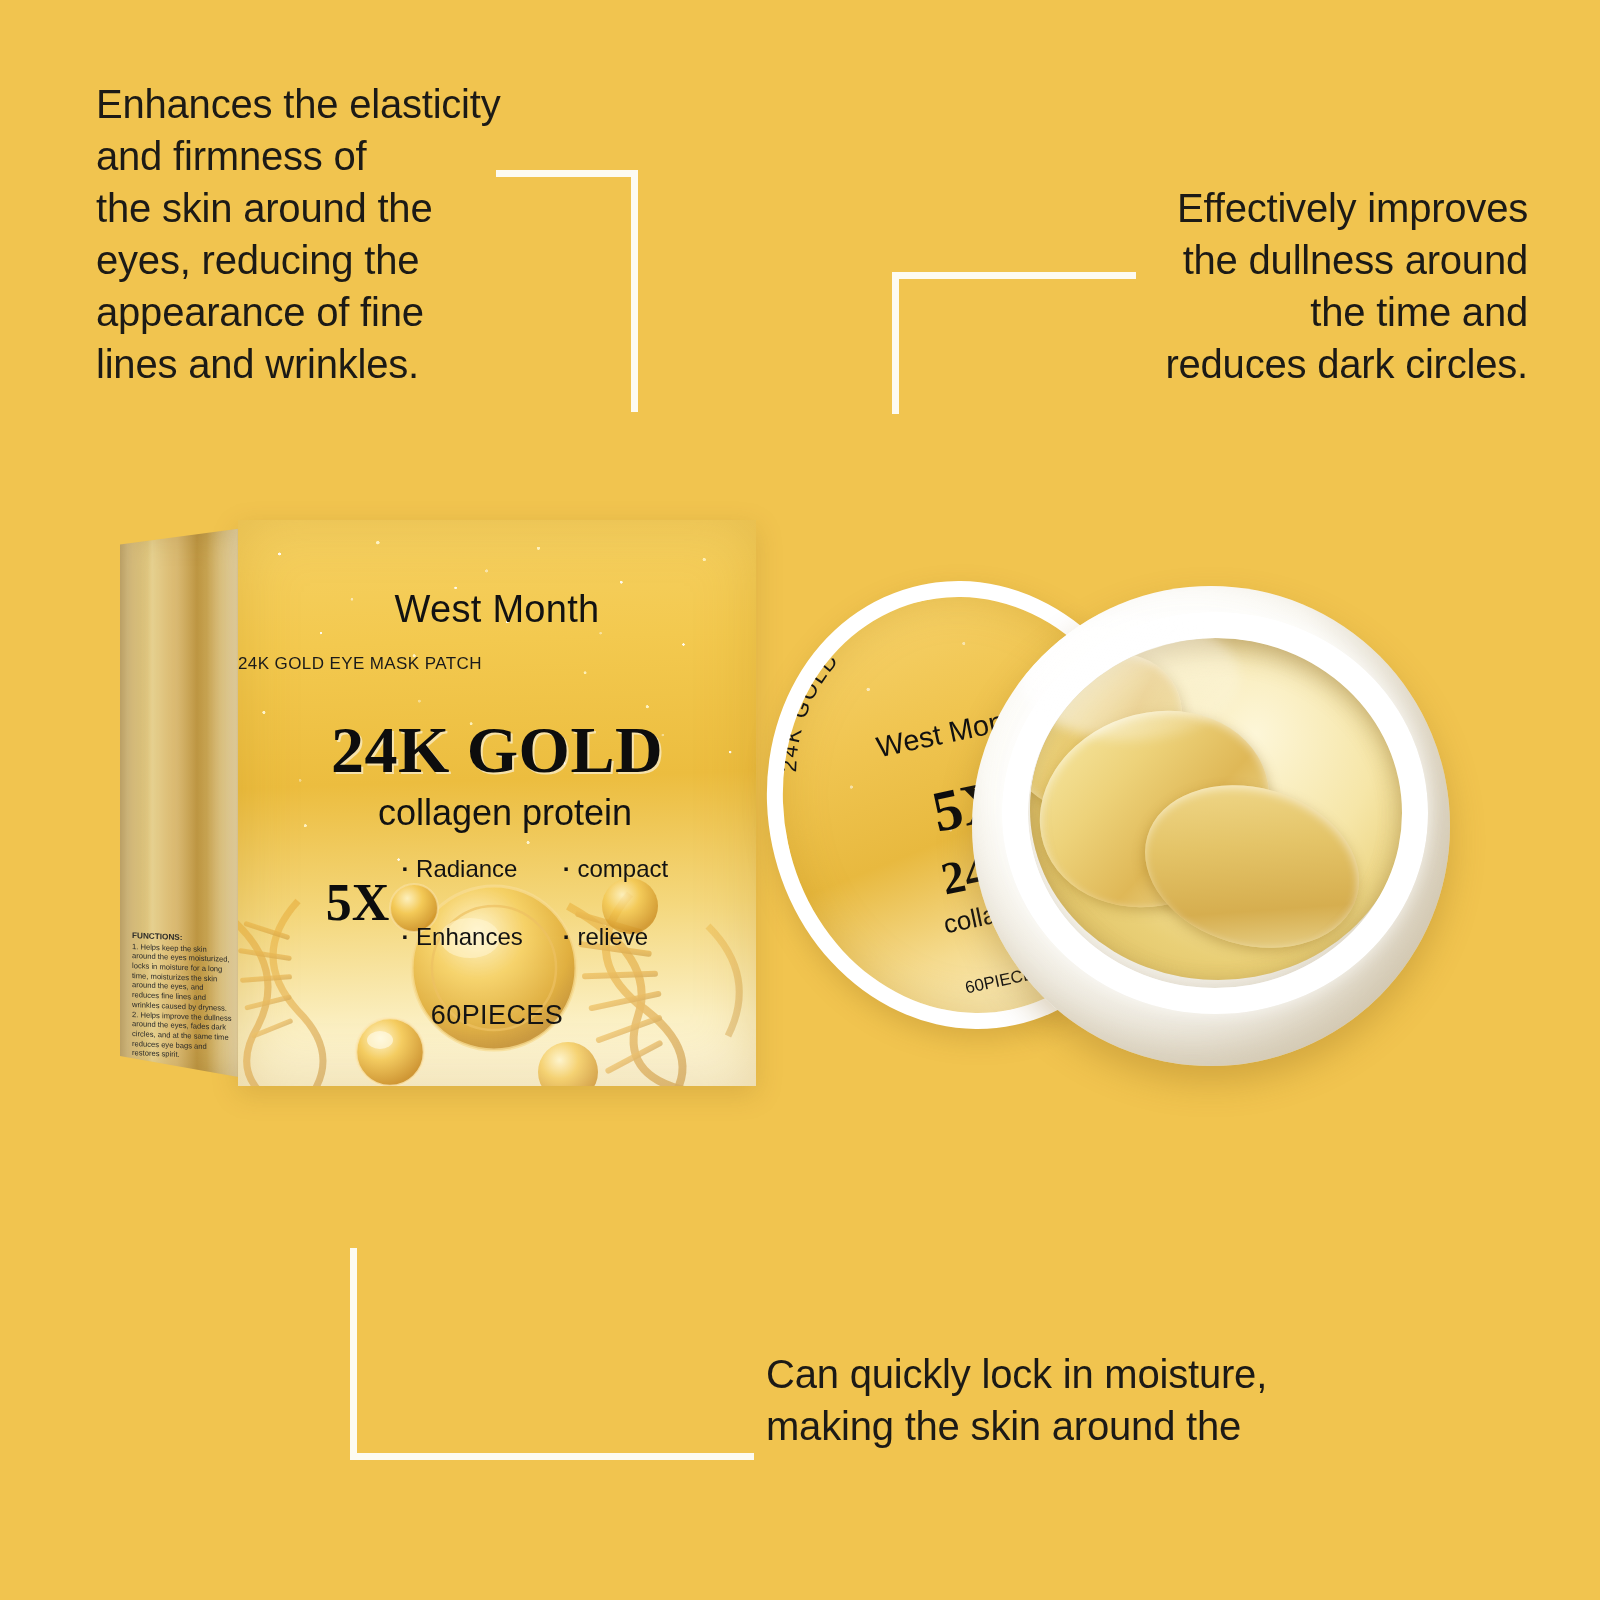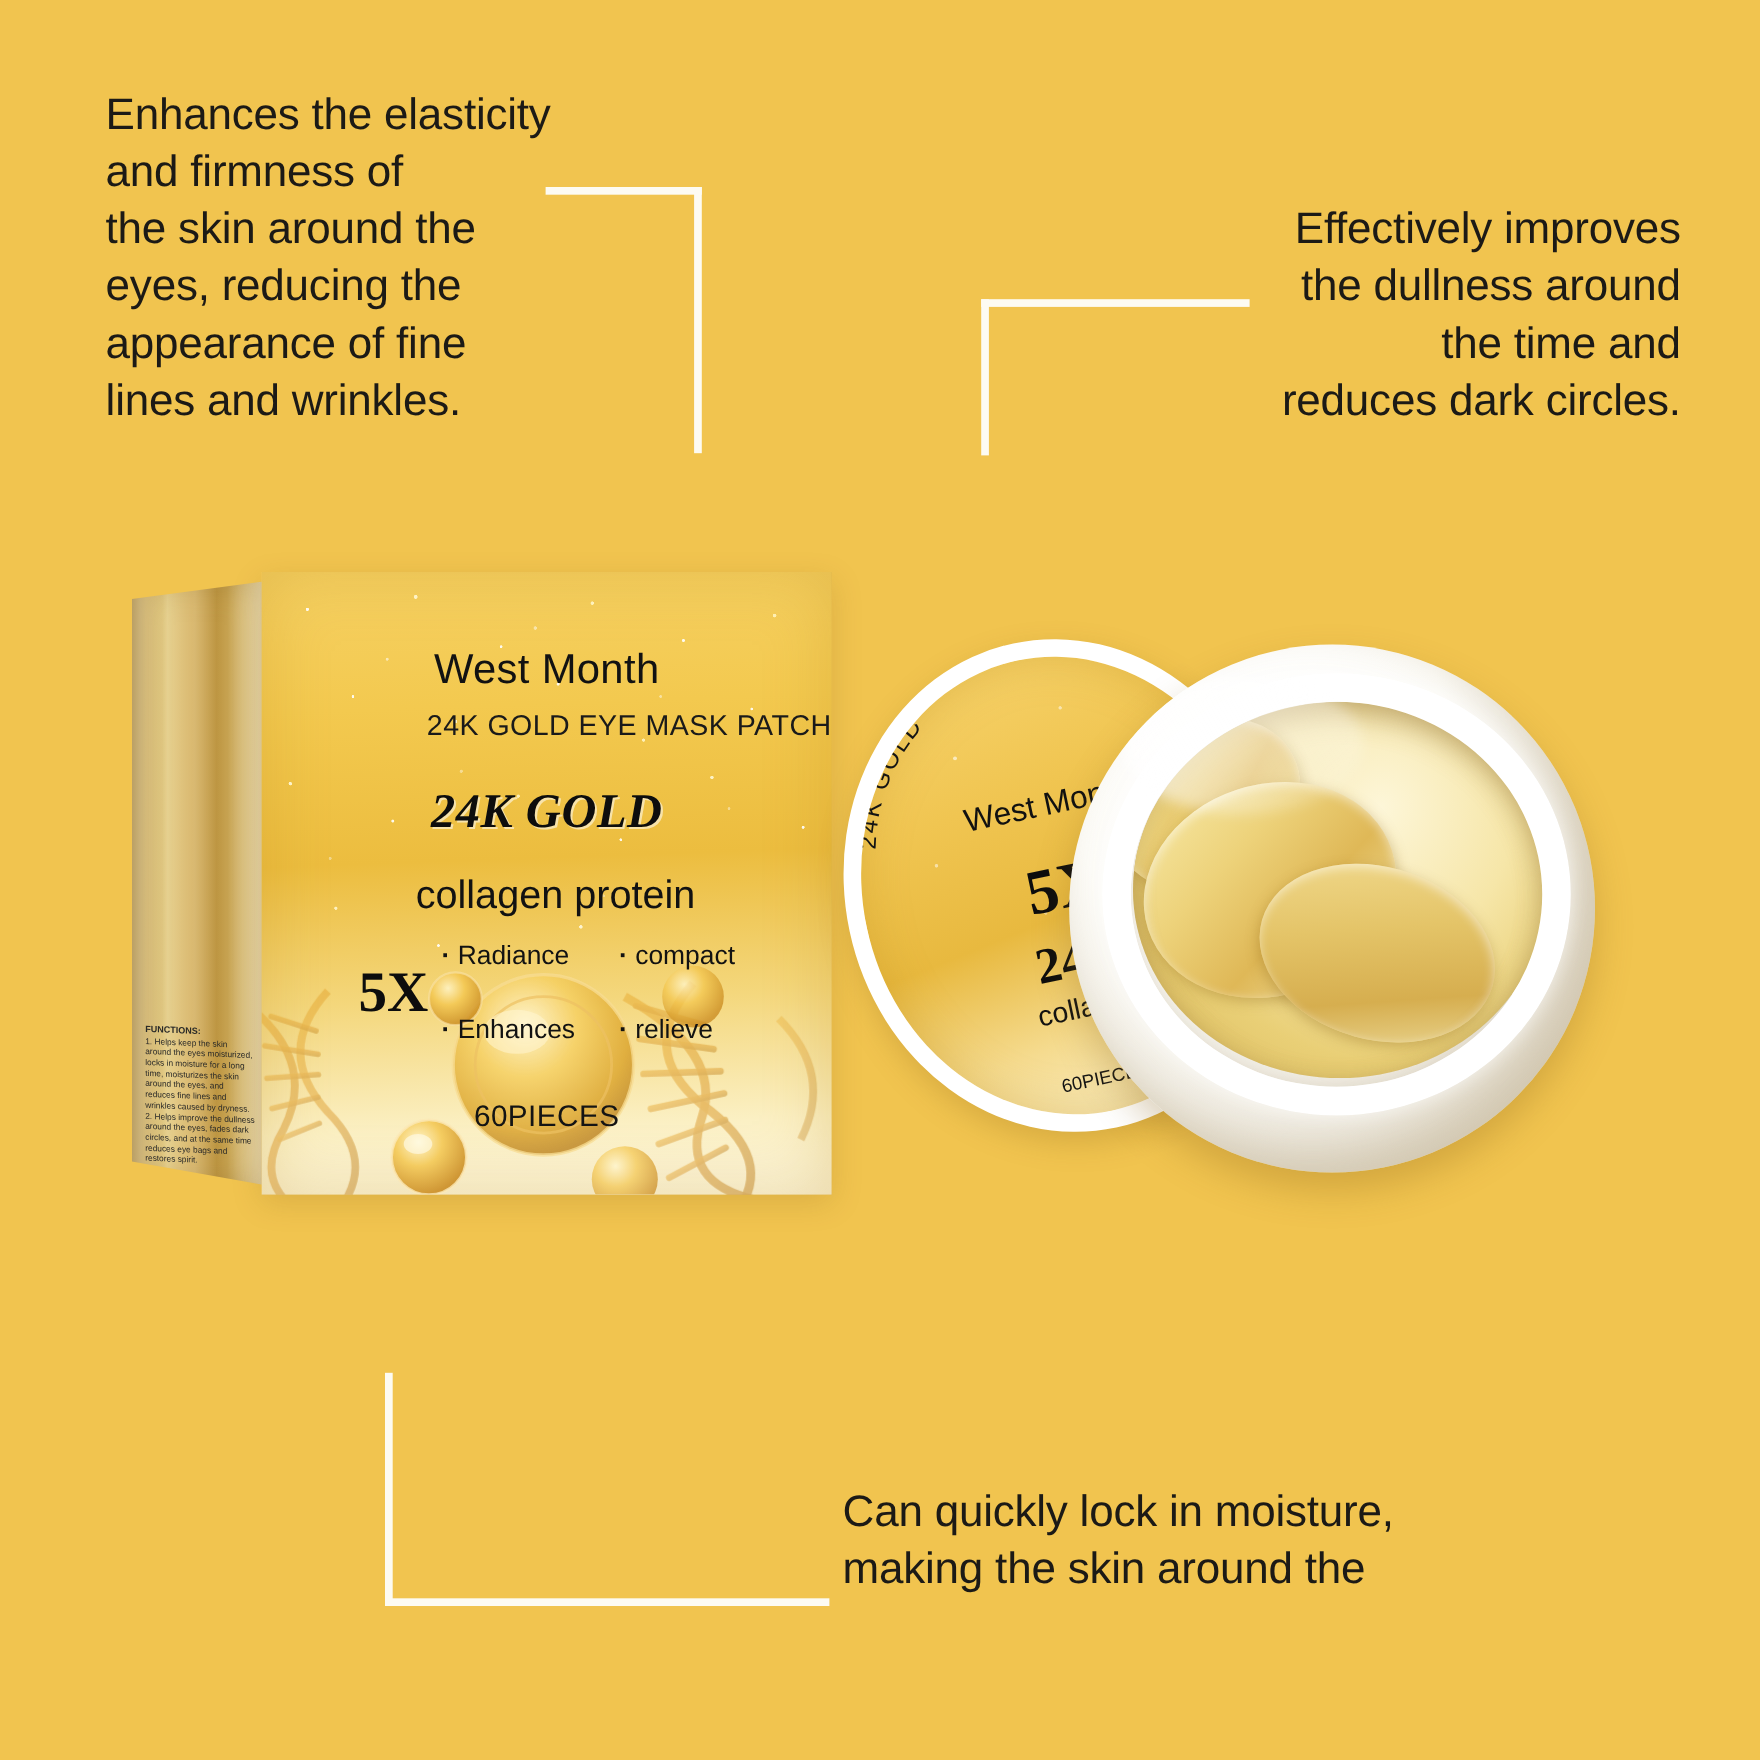--- a/index.html
+++ b/index.html
@@ -97,26 +97,26 @@
     pointer-events:none;
   }
   
   .box-dna{
     position:absolute; left:0; right:0; bottom:0; height:210px; overflow:hidden;
     pointer-events:none;
   }
 
   .bf-brand   { position:absolute; top:68px;  left:0; width:100%; text-align:center;
                 font-size:38px; color:#121212; letter-spacing:.3px; }
-  .bf-sub     { position:absolute; top:124px; left:0; width:100%; text-align:right;
-                font-size:26px; color:#1a1a1a; letter-spacing:.4px; }
+  .bf-sub     { position:absolute; top:134px; left:0; width:100%; text-align:left;
+                font-size:17px; color:#1a1a1a; letter-spacing:.4px; }
   .bf-title   { position:absolute; top:192px; left:0; width:100%; text-align:center;
                 font-family:"Liberation Serif", serif; font-weight:700;
-                font-size:44px; color:#0d0d0d; letter-spacing:.5px;
-                text-shadow:2px 2px 0 rgba(255,255,255,.55);font-style:italic; }
+                font-size:66px; color:#0d0d0d; letter-spacing:.5px;
+                text-shadow:2px 2px 0 rgba(255,255,255,.55); }
   .bf-collagen{ position:absolute; top:272px; left:8px; width:100%; text-align:center;
                 font-size:36px; color:#121212; }
   .bf-claimrow{ position:absolute; top:335px; left:0; width:100%;
                 display:flex; justify-content:center; align-items:center; gap:12px; }
   .bf-5x      { font-family:"Liberation Serif", serif; font-weight:700; font-size:52px;
                 color:#0d0d0d; line-height:1; }
   .bf-bullets { display:grid; grid-template-columns:auto auto; column-gap:22px; row-gap:2px;
                 font-size:24px; color:#121212;gap:40px; }
   .bf-bullets span::before{ content:"\00B7  "; font-weight:700; }
   .bf-pieces  { position:absolute; top:480px; left:0; width:100%; text-align:center;

